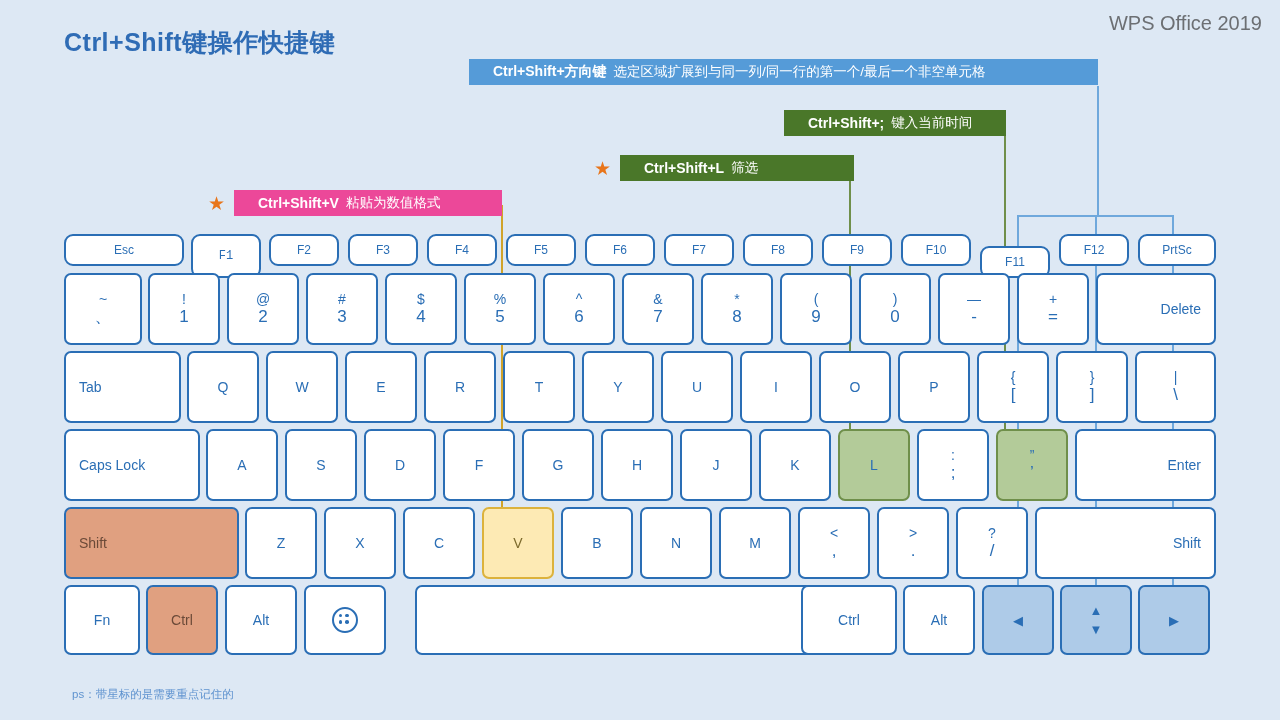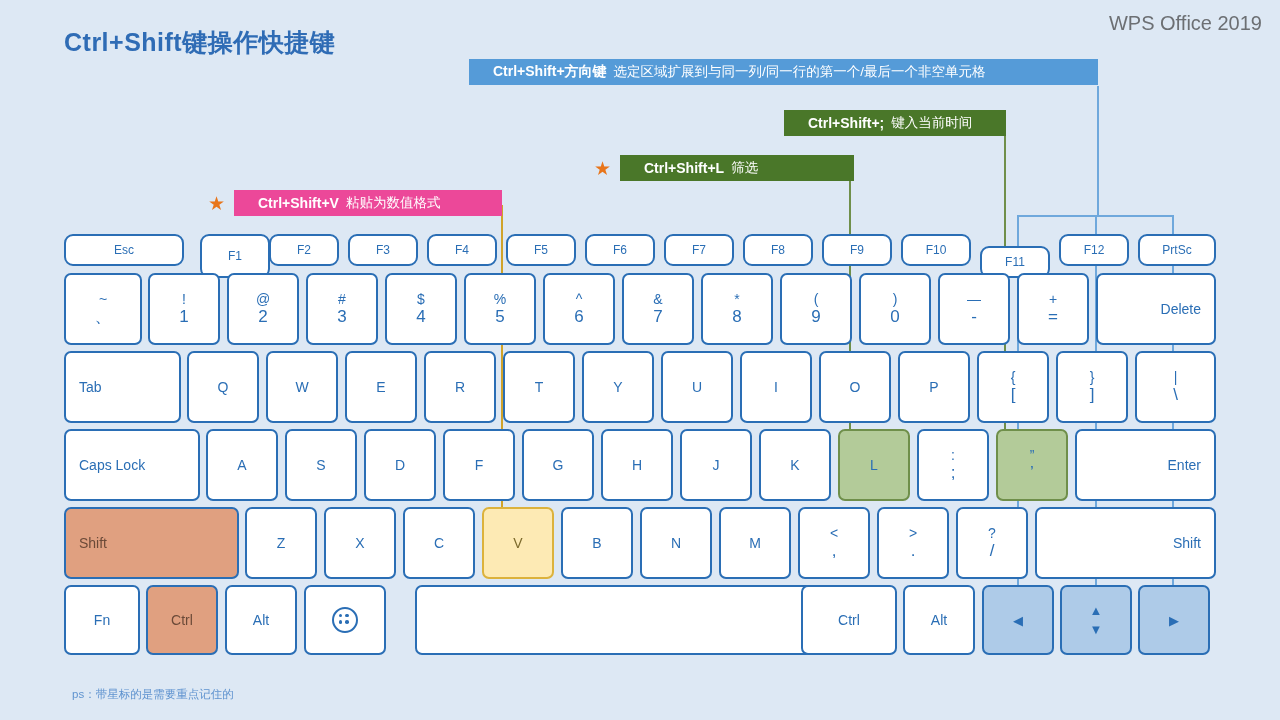--- a/index.html
+++ b/index.html
@@ -135,21 +135,21 @@
     <span class="combo">Ctrl+Shift+V</span>
     <span class="desc">粘贴为数值格式</span>
   </div>
 
   <div id="keyboard">
 
     <div class="krow" style="top:0;height:32px;width:1152px;">
       <div class="key fn-key" style="left:0px;top:0;width:120px;height:32px;">
           <span class="lbl">Esc</span>
         </div>
-      <div class="key fn-key" style="left:136px;top:0;width:70px;height:44px;">
+      <div class="key fn-key" style="left:127px;top:0;width:70px;height:44px;font-family:Liberation Mono, monospace;">
           <span class="lbl">F1</span>
         </div>
       <div class="key fn-key" style="left:205px;top:0;width:70px;height:32px;">
           <span class="lbl">F2</span>
         </div>
       <div class="key fn-key" style="left:284px;top:0;width:70px;height:32px;">
           <span class="lbl">F3</span>
         </div>
       <div class="key fn-key" style="left:363px;top:0;width:70px;height:32px;">
           <span class="lbl">F4</span>

